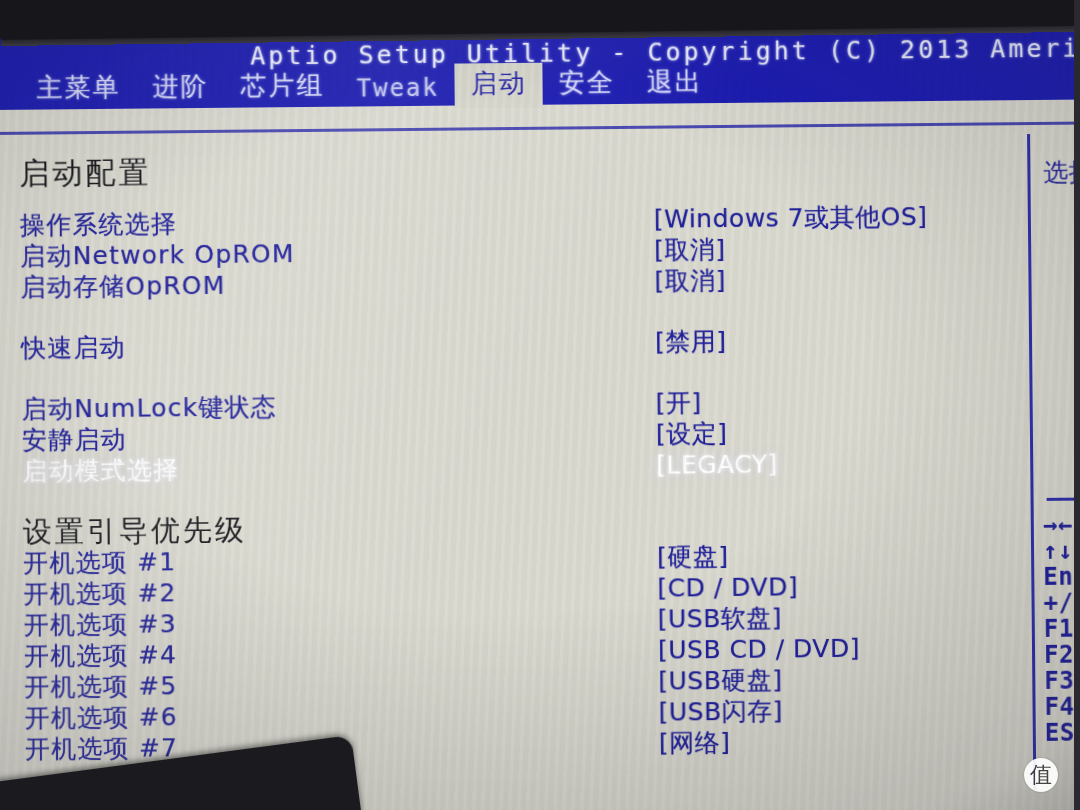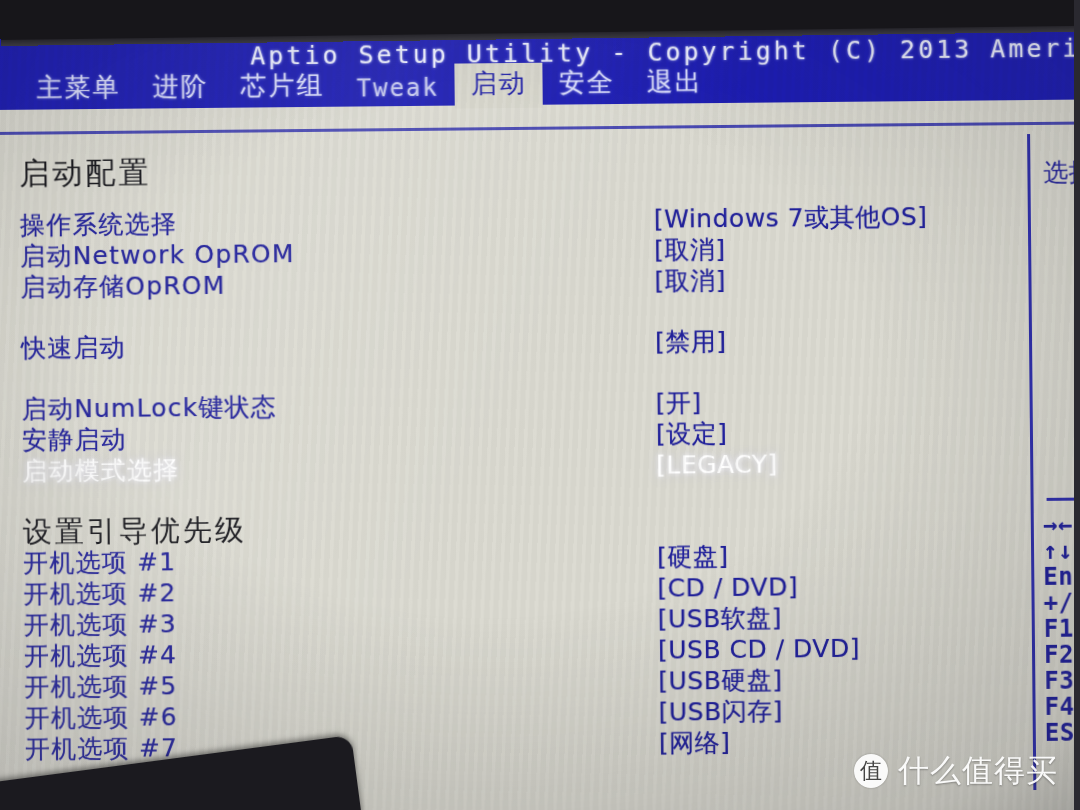--- a/index.html
+++ b/index.html
@@ -409,16 +409,15 @@
     <div class="glare"></div>
     <div class="vignette"></div>
   </div>
 
   <div id="bezel-top"></div>
   <div id="bezel-right"></div>
   <div id="phone"></div>
 
   <div id="watermark">
     <div id="wm-badge">值</div>
-    <div id="wm-text">什么值得买</div>
   </div>
 
 </div>
 
 </body></html>

